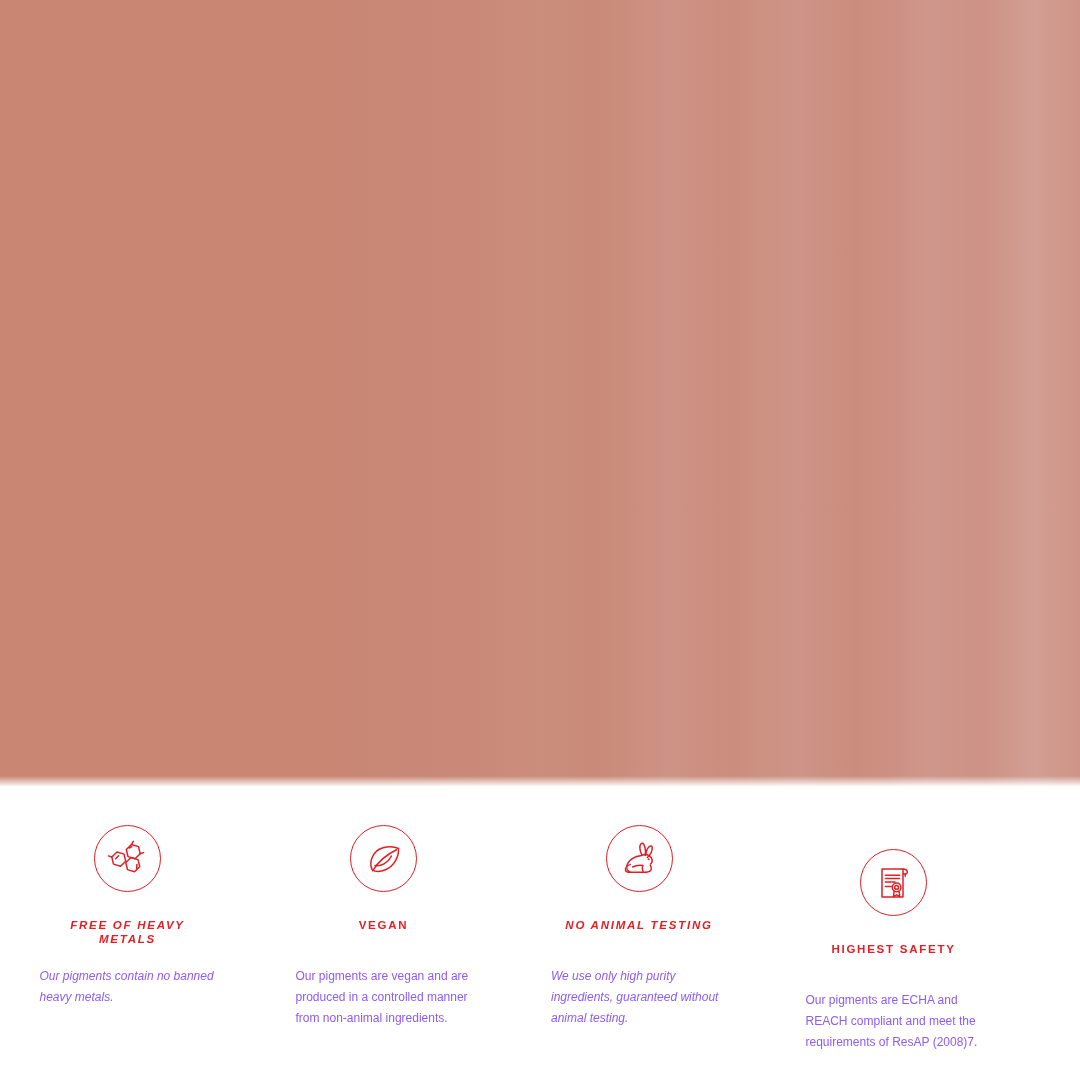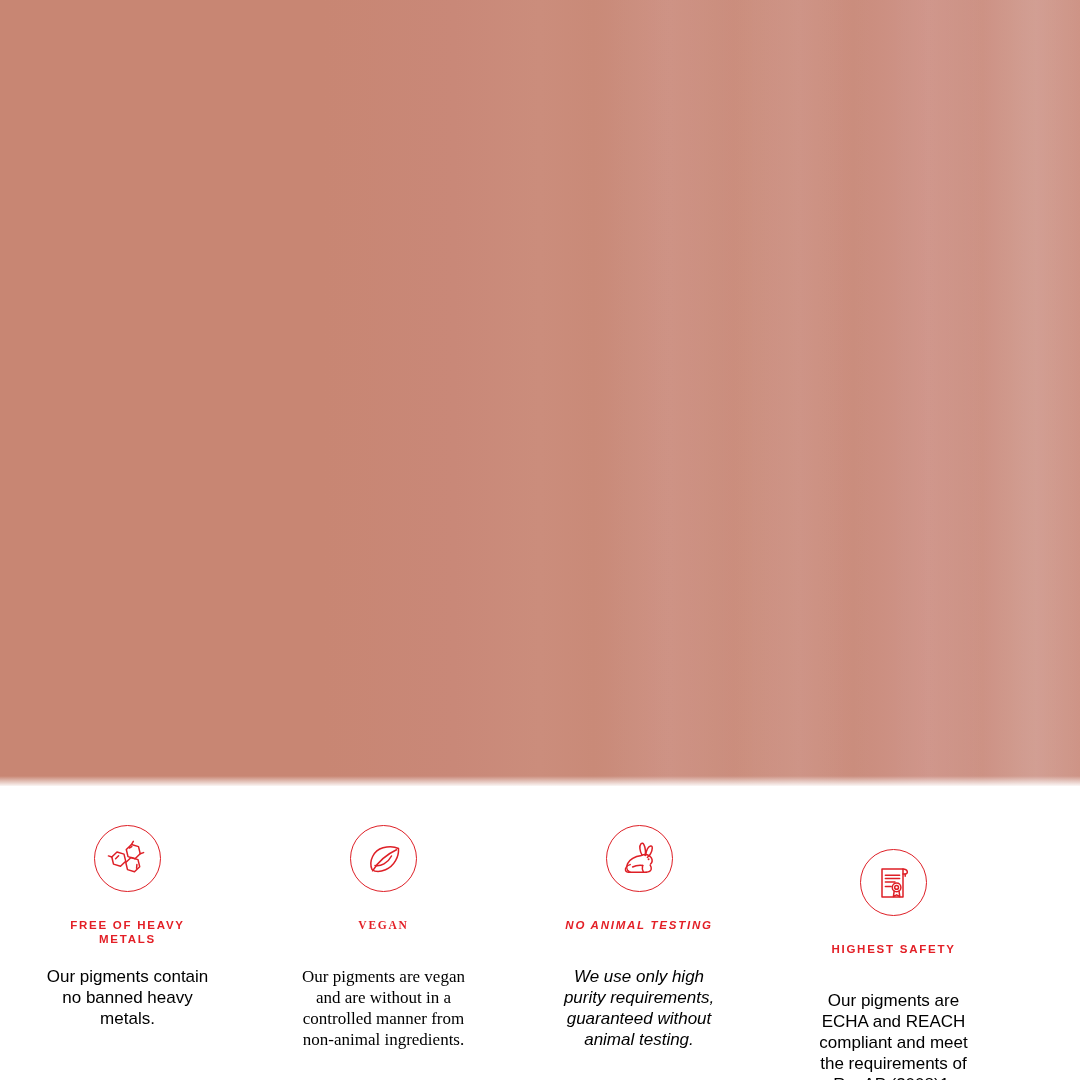--- a/index.html
+++ b/index.html
@@ -81,22 +81,22 @@
     background: #ffffff;
   }
   .feature {
     width: 255px;
     display: flex;
     flex-direction: column;
     align-items: center;
     box-sizing: border-box;
     padding-top: 39px;
   }
-  .feature:nth-child(1) { padding-left: 0; }
-  .feature:nth-child(2) { padding-left: 2px; font-family: Liberation Serif, serif; }
+  .feature:nth-child(1) { padding-left: 0; font-style: italic; }
+  .feature:nth-child(2) { padding-left: 2px; }
   .feature:nth-child(3) { padding-left: 3px; font-style: italic; }
   .feature:nth-child(4) { padding-left: 2px; margin-top: 24px; }
 
   .icon-circle {
     width: 67px;
     height: 67px;
     border-radius: 50%;
     border: 1.6px solid #de1f26;
     display: flex;
     align-items: center;
@@ -113,24 +113,24 @@
     font-size: 11.5px;
     font-weight: bold;
     letter-spacing: 1.75px;
     text-align: center;
     line-height: 13.5px;
     text-transform: uppercase;
     max-width: 170px;
   }
 
   .feature-body {
-    color: #000000;
-    font-size: 17px;
+    color: #8b5cf6;
+    font-size: 12px;
     line-height: 21px;
-    text-align: center;
+    text-align: left;
     width: 176px;
   }
   
   .feature:nth-child(1) .feature-body { margin-top: 20px; }
   .feature:nth-child(2) .feature-body { margin-top: 20px; }
   .feature:nth-child(3) .feature-body { margin-top: 20px; }
   .feature:nth-child(4) .feature-body { margin-top: 20px; }
   .feature:nth-child(1) .feature-title { margin-top: 27px; }
   .feature:nth-child(2) .feature-title,
   .feature:nth-child(3) .feature-title,
@@ -177,21 +177,21 @@
 
           <path d="M9.0 31.5 C 5.5 23.0 10.5 12.5 20.0 9.8 C 26.5 7.9 32.5 9.0 35.5 10.5
                    C 36.0 18.5 31.5 28.0 22.5 31.8 C 17.0 34.1 11.8 33.8 9.0 31.5 Z"></path>
 
           <path d="M9.6 32.8 C 14.5 25.0 22.5 17.0 33.5 11.8"></path>
 
           <path d="M12.0 27.5 C 17.5 28.8 25.0 25.0 28.5 18.0"></path>
         </svg>
       </div>
       <div class="feature-title">VEGAN</div>
-      <div class="feature-body">Our pigments are vegan and are without in a controlled manner from non-animal ingredients.</div>
+      <div class="feature-body">Our pigments are vegan and are produced in a controlled manner from non-animal ingredients.</div>
     </div>
 
     <div class="feature">
       <div class="icon-circle">
         <svg width="42" height="42" viewBox="0 0 42 42" fill="none" stroke="#de1f26" stroke-width="1.5" stroke-linecap="round" stroke-linejoin="round">
 
           <path d="M24.0 17.0 C 21.8 13.0 21.0 8.0 23.0 5.8 C 25.2 3.6 27.0 8.0 27.4 12.2
                    C 27.7 14.8 27.4 16.4 27.0 17.4"></path>
           <path d="M27.6 17.2 C 28.2 13.2 30.2 8.6 32.6 8.0 C 35.0 7.4 34.6 12.0 32.6 15.6
                    C 31.4 17.8 30.2 18.9 29.4 19.4"></path>
@@ -206,21 +206,21 @@
 
           <path d="M10.8 34.2 L 28.2 34.2"></path>
           <path d="M28.2 34.2 C 30.8 34.2 32.8 33.0 33.2 31.2 C 33.5 29.6 32.9 28.3 32.2 27.2"></path>
 
           <path d="M24.6 27.4 C 24.0 30.0 24.4 32.6 25.4 34.2"></path>
 
           <path d="M14.6 29.0 C 17.6 27.4 21.2 27.0 24.8 27.4"></path>
         </svg>
       </div>
       <div class="feature-title">NO ANIMAL TESTING</div>
-      <div class="feature-body">We use only high purity requirements, guaranteed without animal testing.</div>
+      <div class="feature-body">We use only high purity ingredients, guaranteed without animal testing.</div>
     </div>
 
     <div class="feature">
       <div class="icon-circle">
         <svg width="42" height="42" viewBox="0 0 42 42" fill="none" stroke="#de1f26" stroke-width="1.5" stroke-linecap="round" stroke-linejoin="round">
 
           <path d="M9.0 7.0 L 30.0 7.0 L 30.0 35.0 L 9.0 35.0 Z"></path>
 
           <path d="M30.0 7.0 C 31.4 7.0 33.6 7.4 34.2 9.2 C 34.7 10.8 33.6 12.0 32.2 12.0
                    L 30.0 12.0"></path>
@@ -231,17 +231,17 @@
           <line x1="12.4" y1="20.0" x2="22.0" y2="20.0"></line>
           <line x1="12.4" y1="24.6" x2="18.2" y2="24.6"></line>
 
           <circle cx="23.6" cy="25.4" r="4.3"></circle>
           <circle cx="23.6" cy="25.4" r="1.9"></circle>
 
           <path d="M21.2 28.9 L 20.4 34.6 L 23.6 32.8 L 26.8 34.6 L 26.0 28.9"></path>
         </svg>
       </div>
       <div class="feature-title">HIGHEST SAFETY</div>
-      <div class="feature-body">Our pigments are ECHA and REACH compliant and meet the requirements of ResAP (2008)1.</div>
+      <div class="feature-body">Our pigments are ECHA and REACH compliant and meet the requirements of ResAP (2008)7.</div>
     </div>
 
   </div>
 </div>
 
 </body></html>

